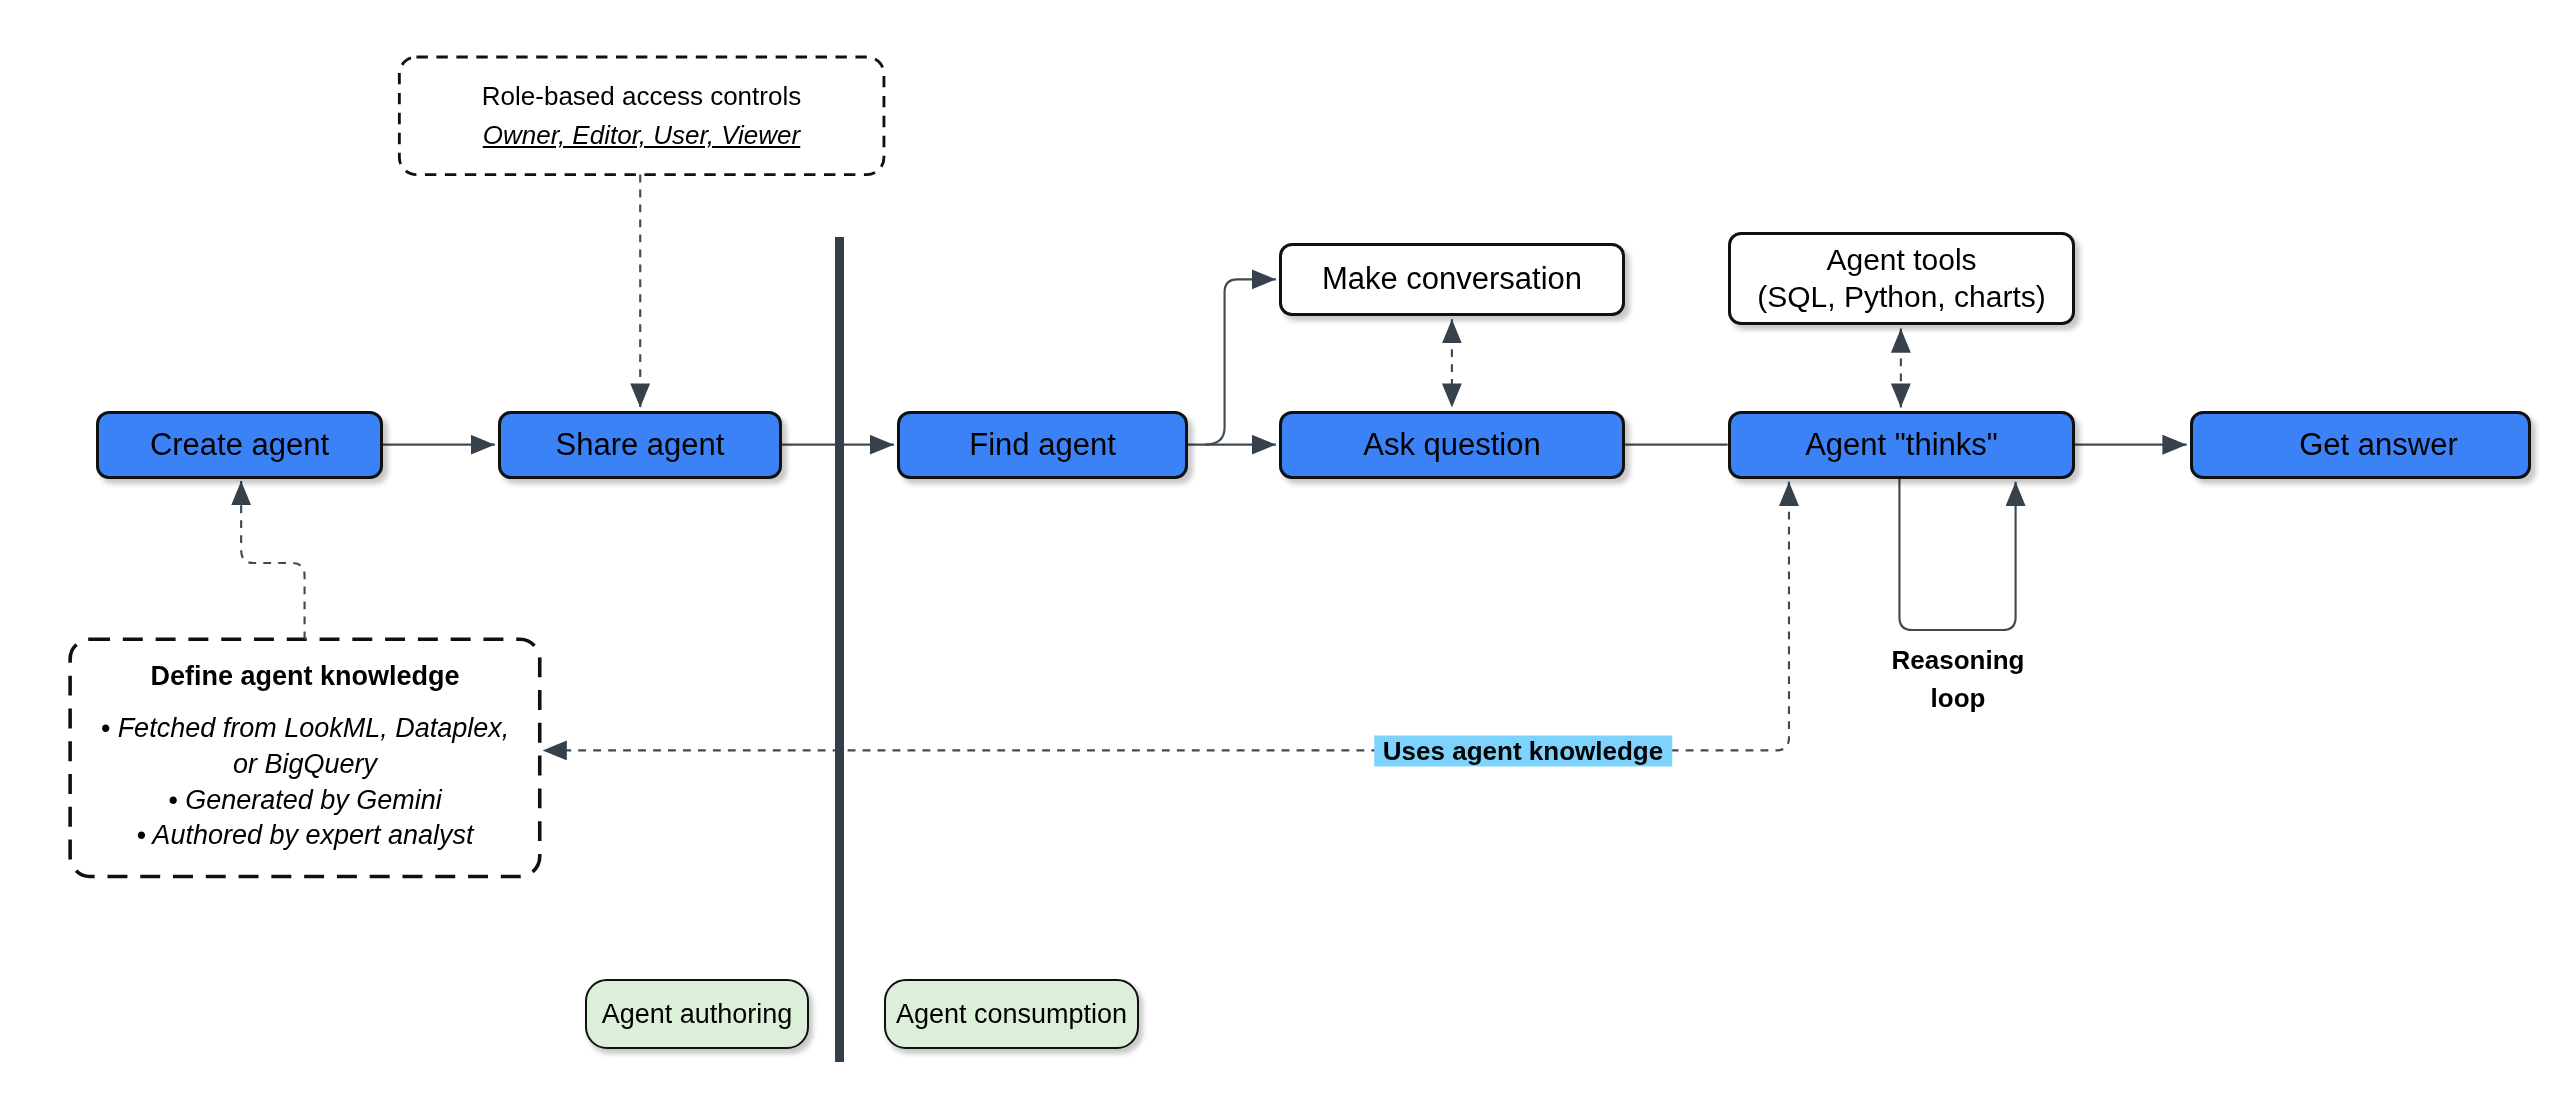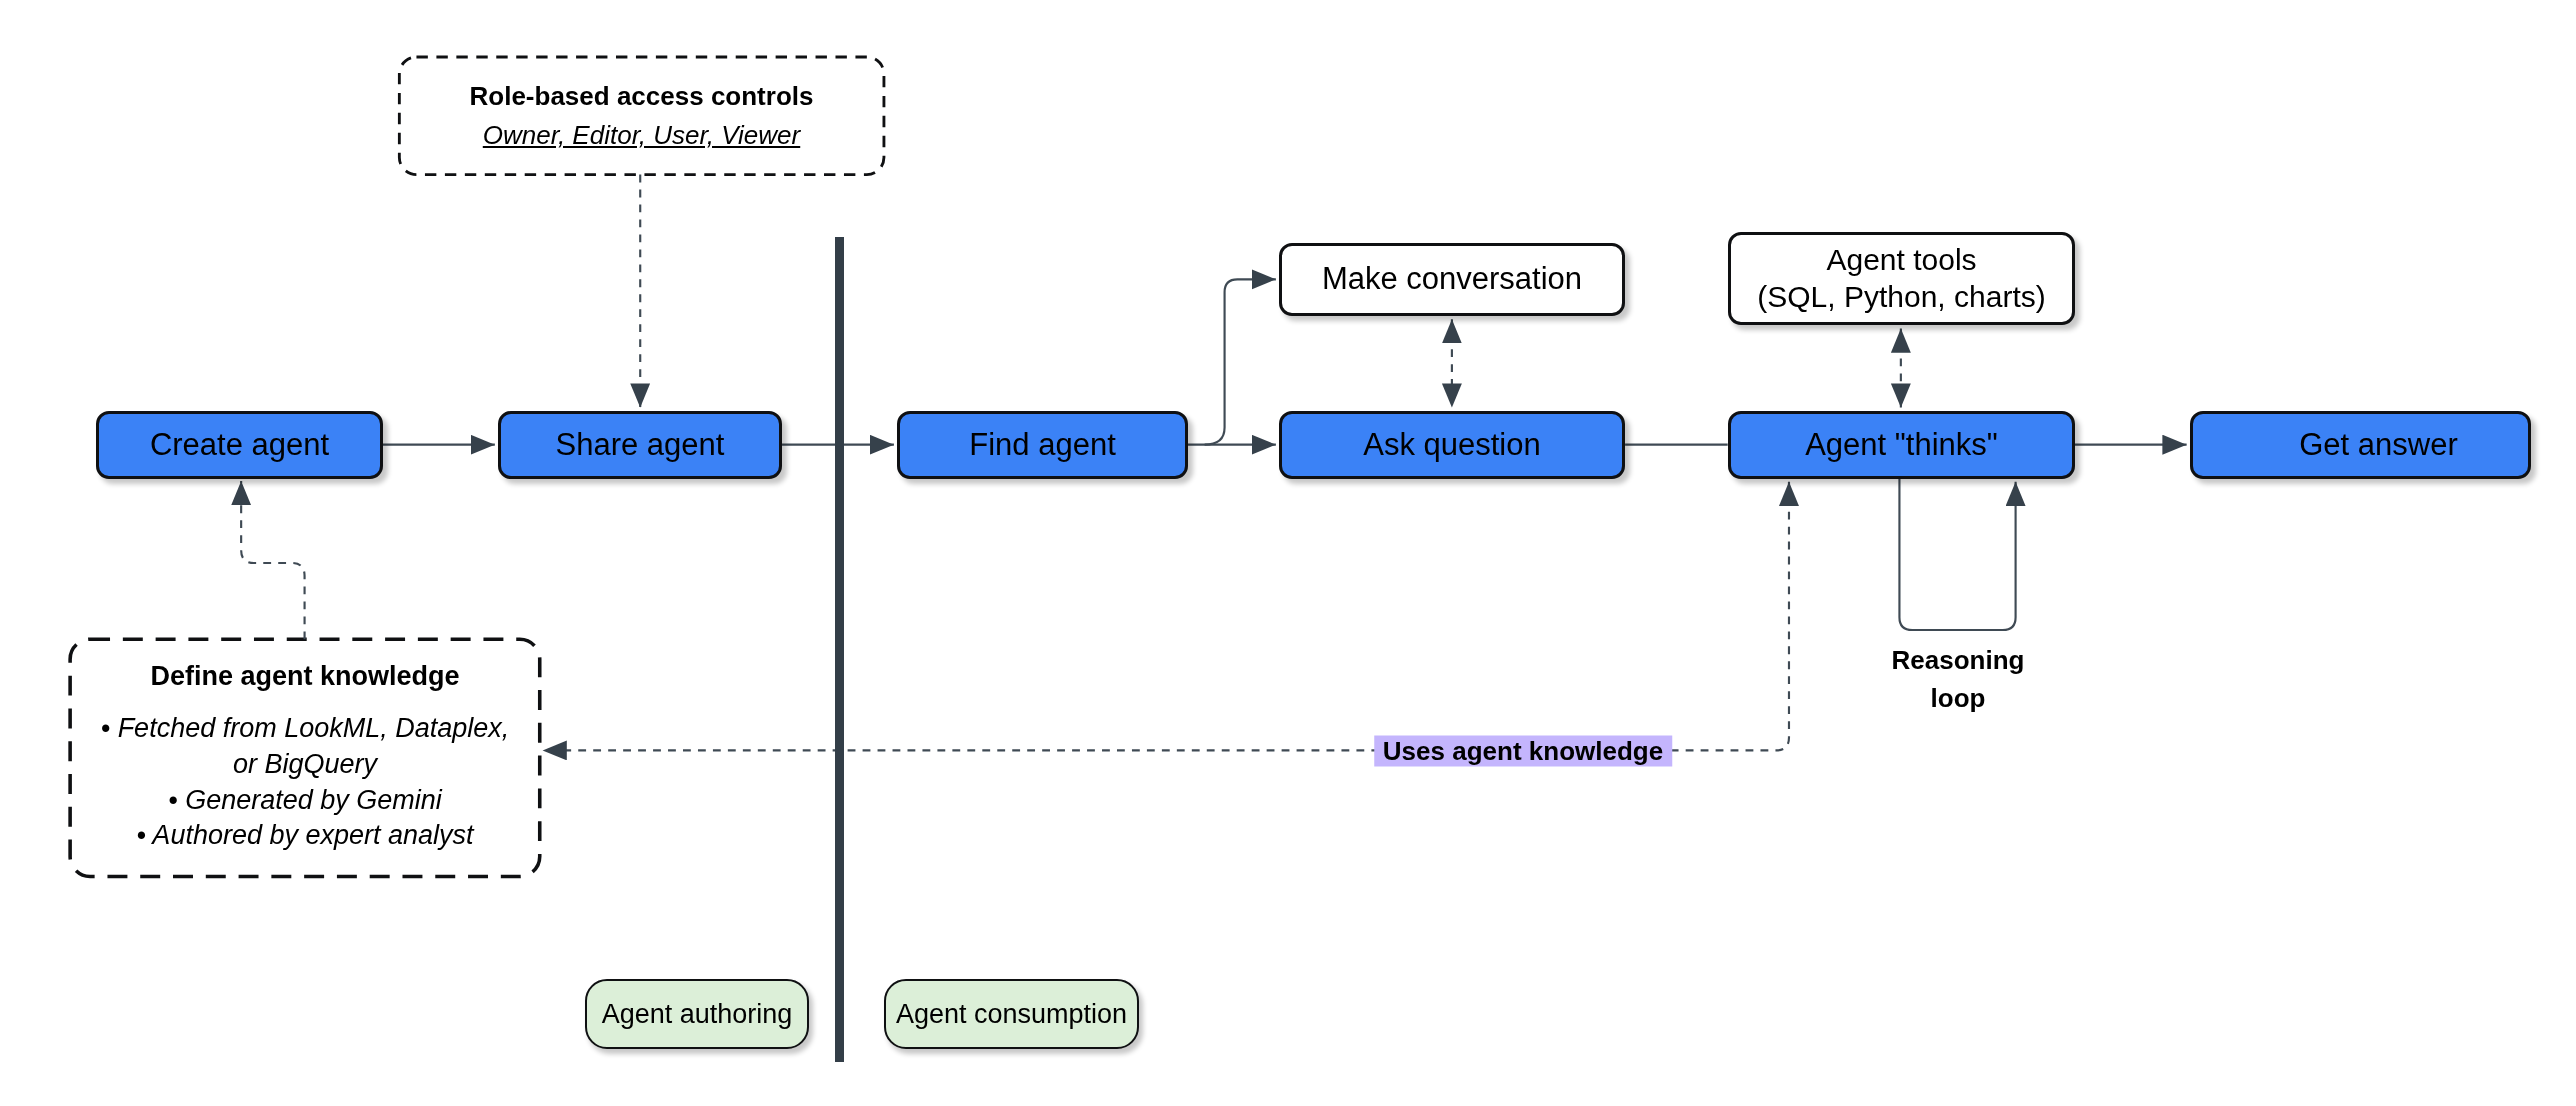--- a/index.html
+++ b/index.html
@@ -16,27 +16,27 @@
   .node.two-line{flex-direction:column;font-size:30px;line-height:1.22;}
 
   .zone{position:absolute;box-sizing:border-box;display:flex;align-items:center;justify-content:center;
         background:#dcefd8;border:2.9px solid #0f1012;border-radius:22px;
         font-size:27px;box-shadow:3.6px 4.3px 5px rgba(0,0,0,0.22);}
 
   .divider{position:absolute;left:835px;top:237px;width:8.6px;height:825px;background:#333e48;}
 
   .annot{position:absolute;box-sizing:border-box;display:flex;flex-direction:column;
          align-items:center;justify-content:center;text-align:center;}
-  .annot .a-title{font-weight:bold;font-size:26px;}
+  .annot .a-title{font-weight:normal;font-size:26px;}
   .annot .a-sub{font-style:italic;font-size:26px;margin-top:8.6px;text-decoration:underline;}
   .annot .k-title{font-weight:bold;font-size:27px;margin-bottom:19px;}
   .annot .k-bullet{font-style:italic;font-size:27px;line-height:1.32;max-width:421px;}
 
   .edge-label{position:absolute;font-weight:bold;font-size:26px;white-space:nowrap;
-              background:#c4b5fd;padding:0 8.6px;transform:translate(-50%,-50%);}
+              background:#7dd3fc;padding:0 8.6px;transform:translate(-50%,-50%);}
   .loop-label{position:absolute;font-weight:bold;font-size:26px;line-height:1.45;
               text-align:center;transform:translateX(-50%);}
 </style>
 </head>
 <body>
 
 <div class="stage">
 
   <svg class="wires" viewBox="0 0 3614 1552" xmlns="http://www.w3.org/2000/svg">
     <defs>

